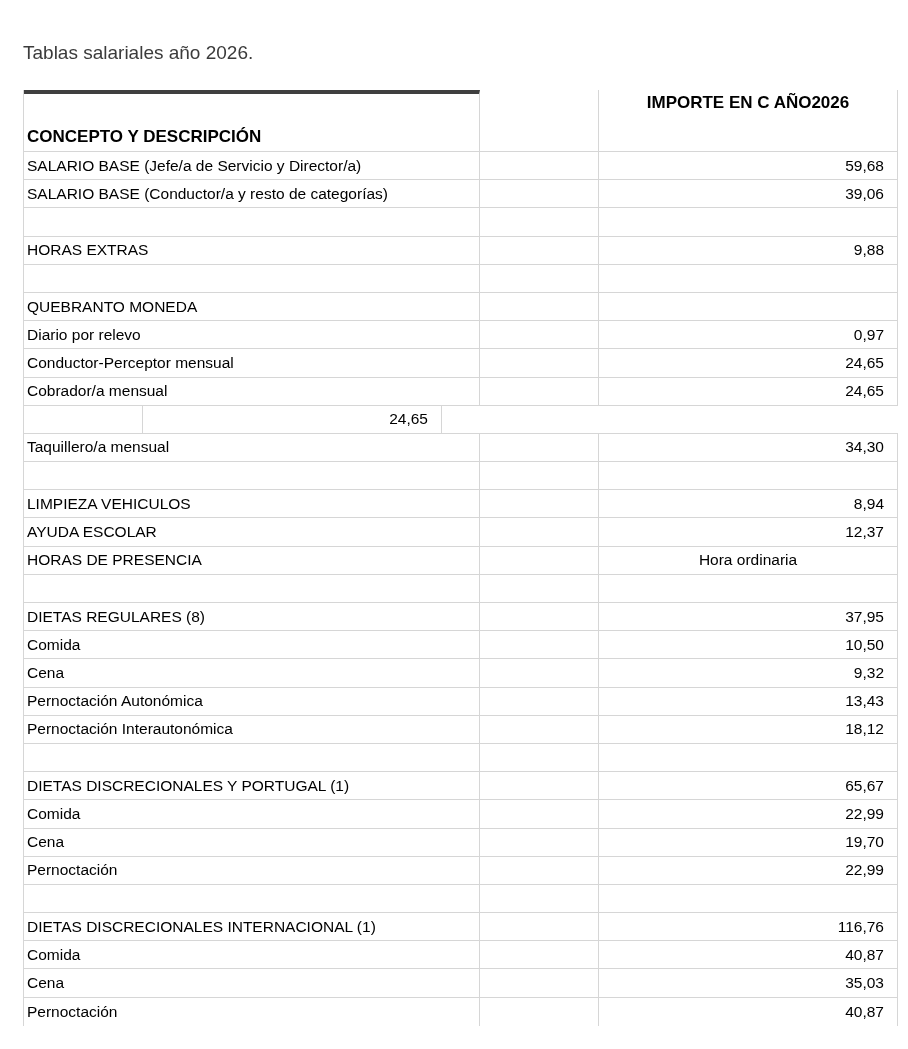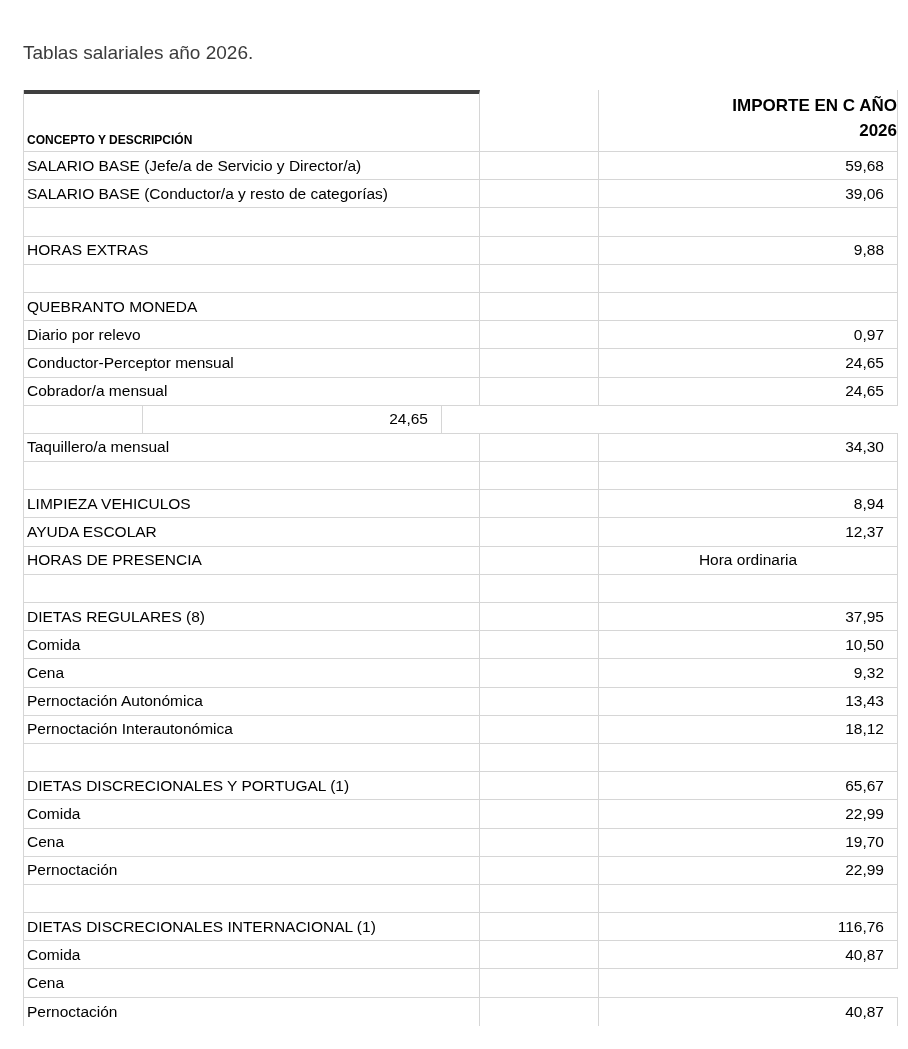--- a/index.html
+++ b/index.html
@@ -37,28 +37,28 @@
   .c1{width:456px;border-right:1px solid var(--grid);}
   .c2{width:119px;border-right:1px solid var(--grid);}
   .c3{width:299px;border-right:1px solid var(--grid);}
   .h1{
     border-top:4px solid var(--thick);
     border-bottom:1px solid var(--grid);
     display:flex;
     align-items:flex-end;
     padding:0 0 4px 3px;
     font-weight:bold;
-    font-size:12px;
+    font-size:17px;
   }
   .h2{border-bottom:1px solid var(--grid);}
   .h3{
     border-bottom:1px solid var(--grid);
     display:flex;
-    flex-direction:column;
-    align-items:flex-end;
+    flex-direction:row;
+    align-items:flex-start;
     justify-content:center;
     font-weight:bold;
     font-size:17px;
     line-height:25px;
     padding-bottom:6px;
   }
   .row{
     display:flex;
     height:28.2px;
     border-bottom:1px solid var(--grid);
@@ -268,20 +268,21 @@
 
   <div class="row">
     <div class="cell c1">Comida</div>
     <div class="cell c2"></div>
     <div class="cell c3">40,87</div>
   </div>
 
   <div class="row">
     <div class="cell c1">Cena</div>
     <div class="cell c2"></div>
+    <div class="cell c3">35,03</div>
   </div>
 
   <div class="row">
     <div class="cell c1">Pernoctación</div>
     <div class="cell c2"></div>
     <div class="cell c3">40,87</div>
   </div>
 </div>
 </div>
 

